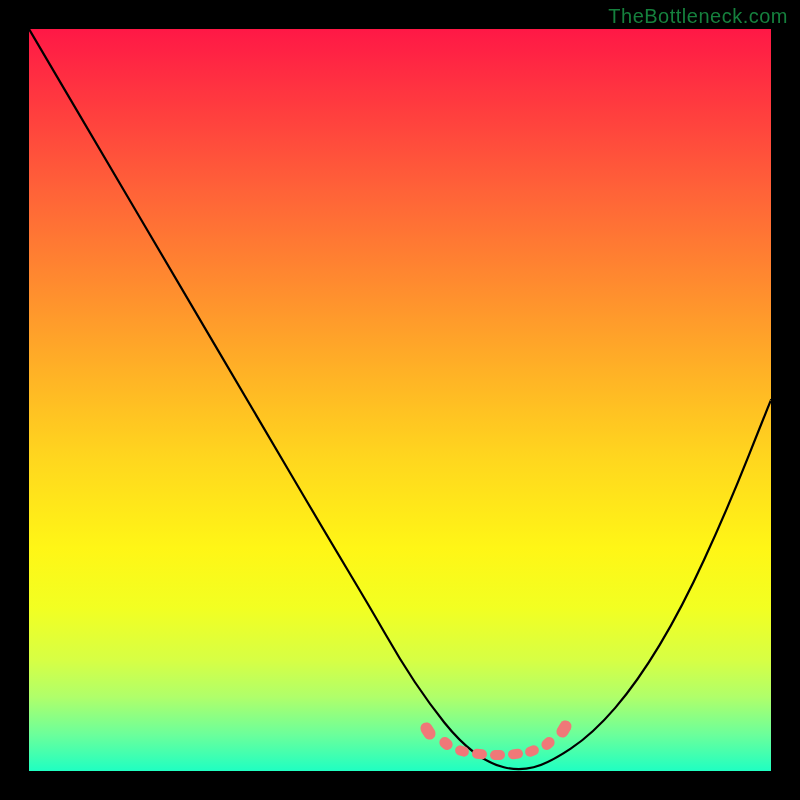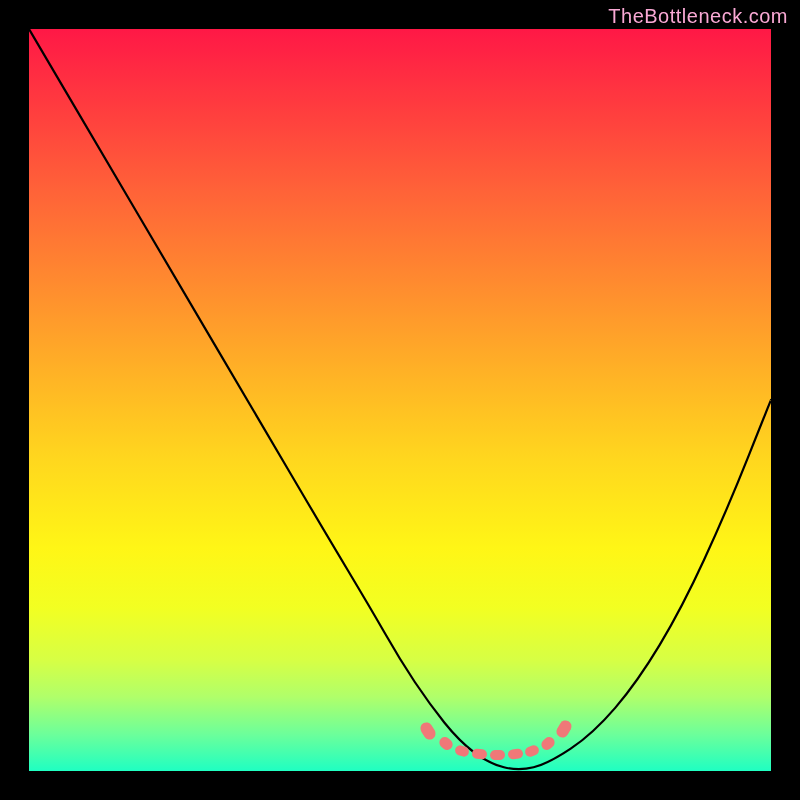--- a/index.html
+++ b/index.html
@@ -8,21 +8,21 @@
     width: 800px;
     height: 800px;
     background: #000;
     font-family: Arial, sans-serif;
     position: relative;
   }
   .watermark {
     position: absolute;
     top: 5px;
     right: 12px;
-    color: #f9a8d4;
+    color: #15803d;
     font-size: 20px;
     font-weight: 500;
     letter-spacing: 0.5px;
     z-index: 10;
   }
   .plot-area {
     position: absolute;
     left: 29px;
     top: 29px;
     width: 742px;

